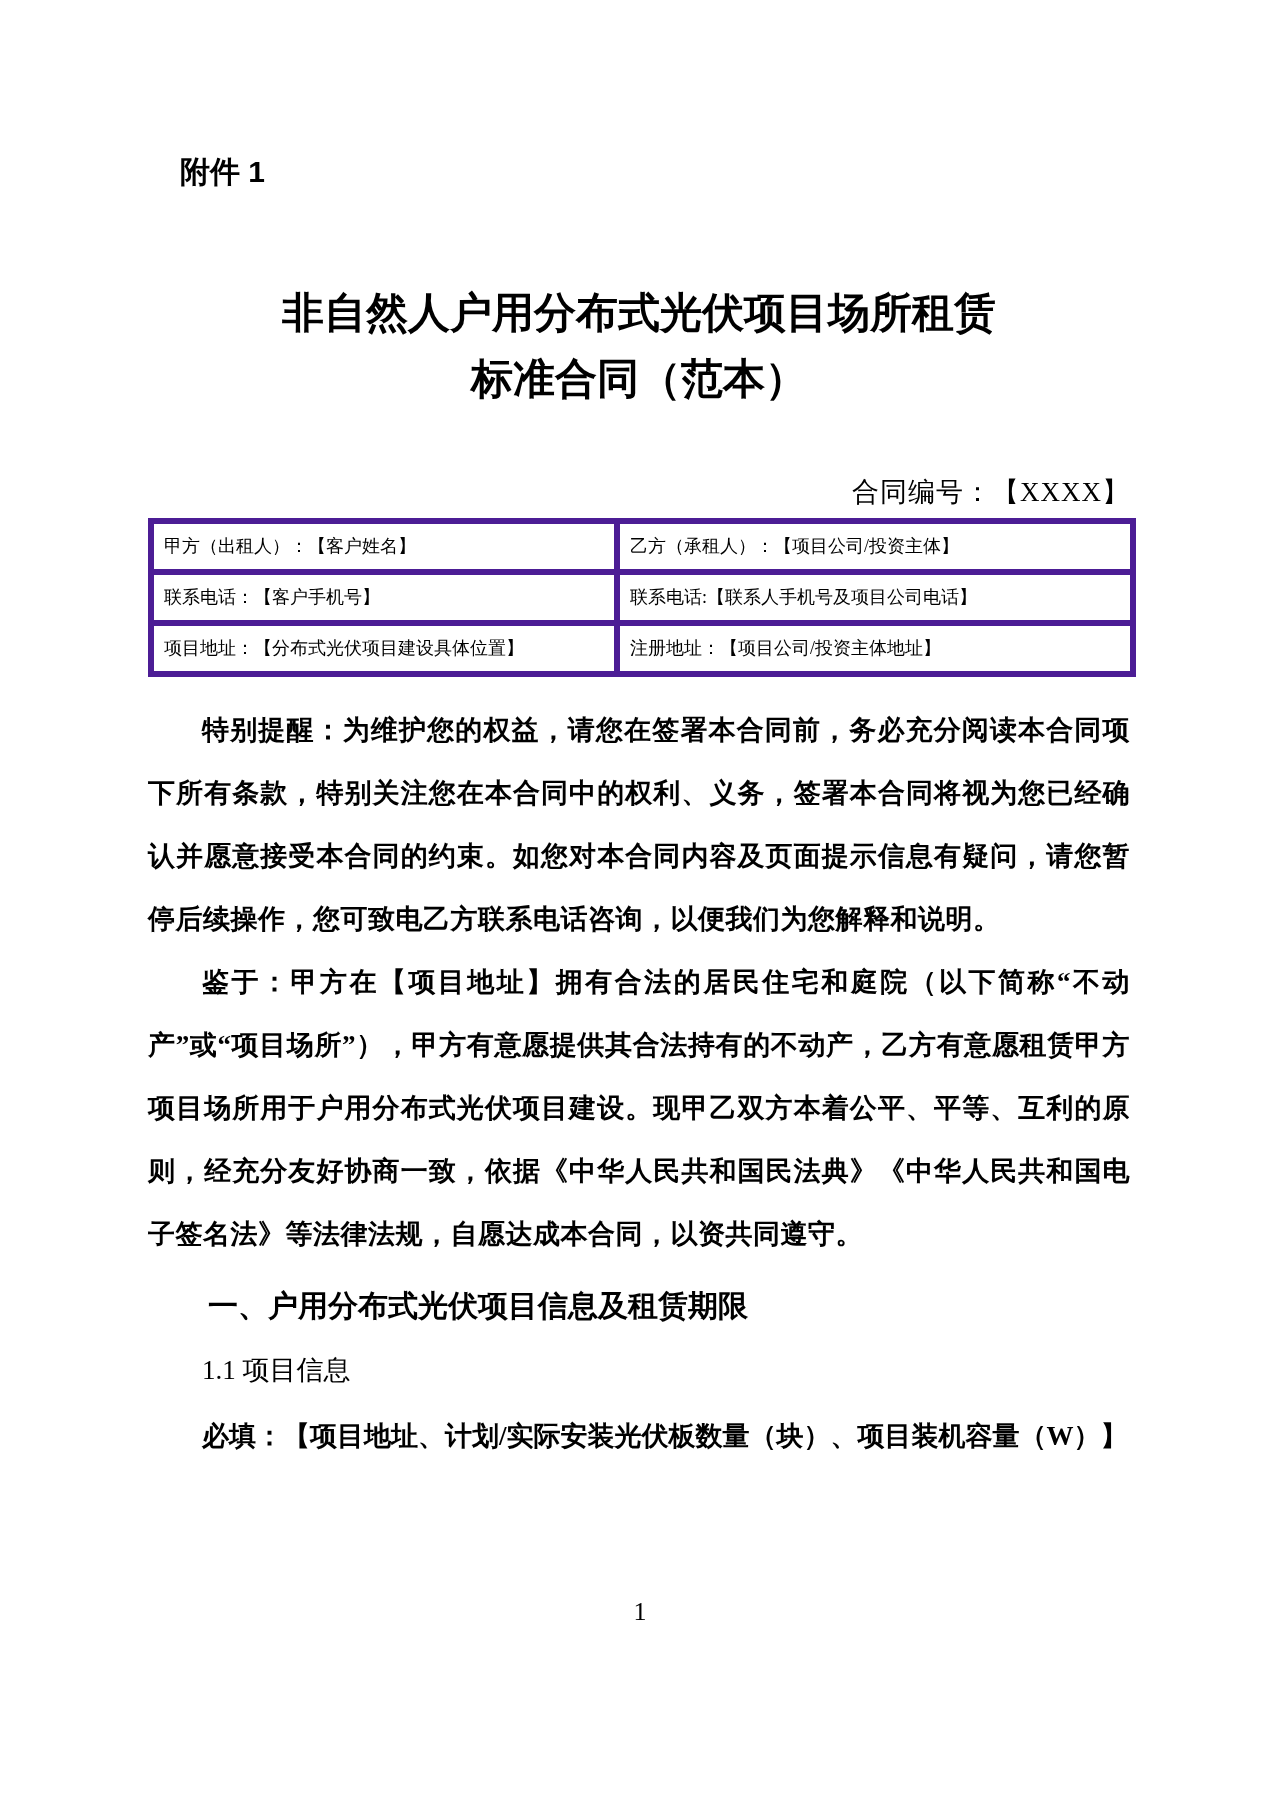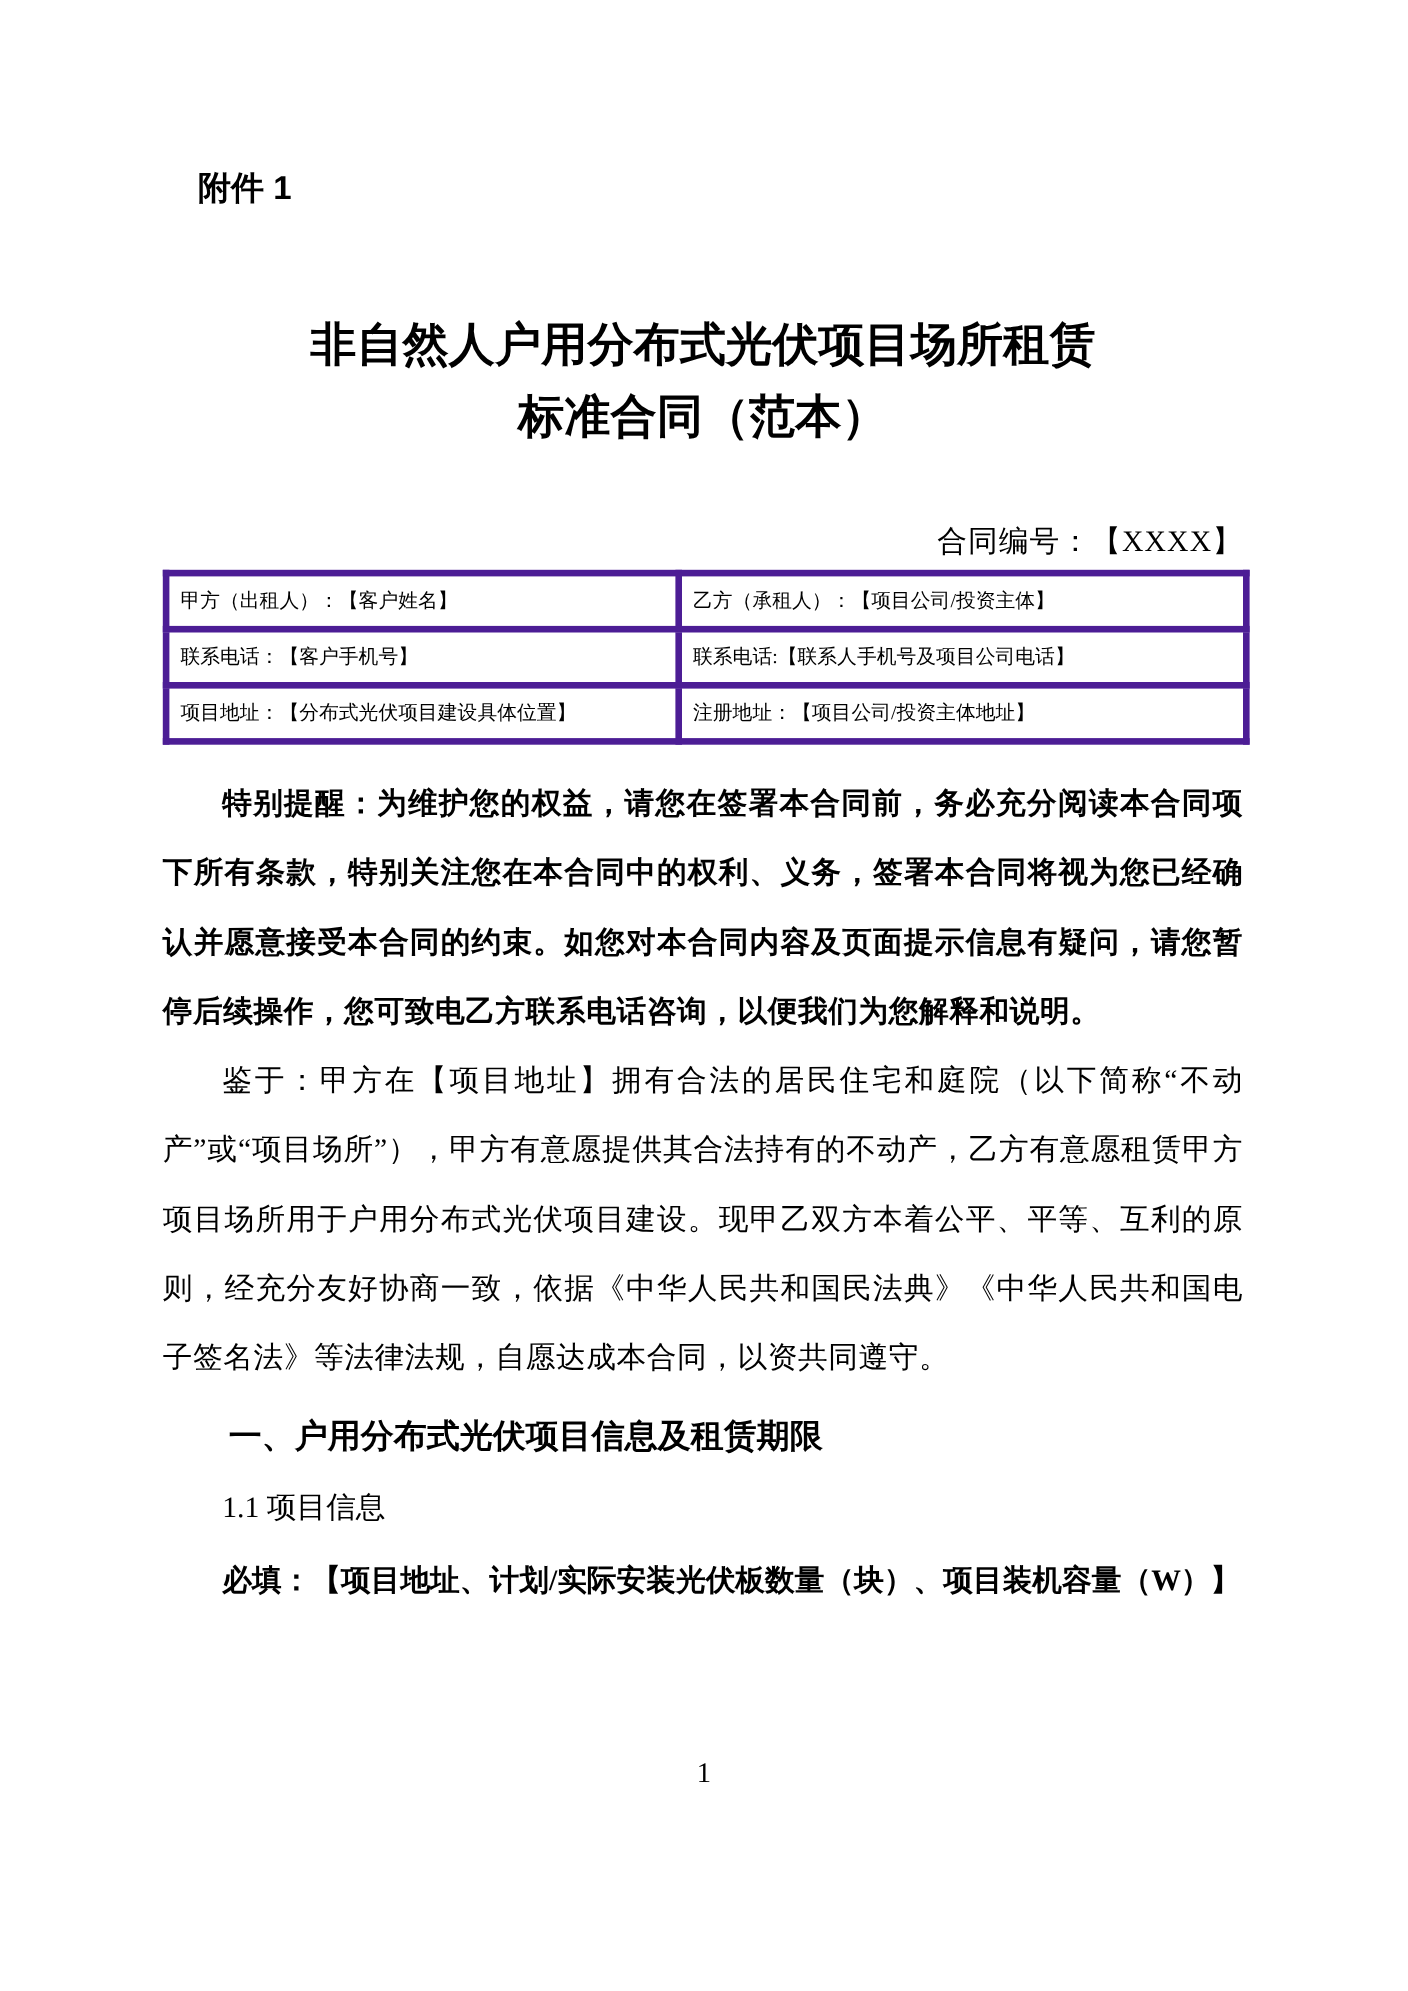--- a/index.html
+++ b/index.html
@@ -65,21 +65,21 @@
   td.col-right { width: 516px; }
   .body-para {
     font-size: 27px;
     line-height: 63px;
     text-align: justify;
     text-indent: 2em;
     letter-spacing: 0.5px;
   }
   .body-para.bold { font-weight: bold; }
   .reminder-para { margin-top: 22px; }
-  .whereas-para  { margin-top: 0px; }
+  .whereas-para  { margin-top: 0px; font-weight: bold; }
   .section-heading {
     margin-top: 12px;
     font-family: Liberation Sans, sans-serif;
     font-weight: bold;
     font-size: 30px;
     line-height: 56px;
     text-indent: 2em;
   }
   .sub-heading {
     margin-top: 14px;

